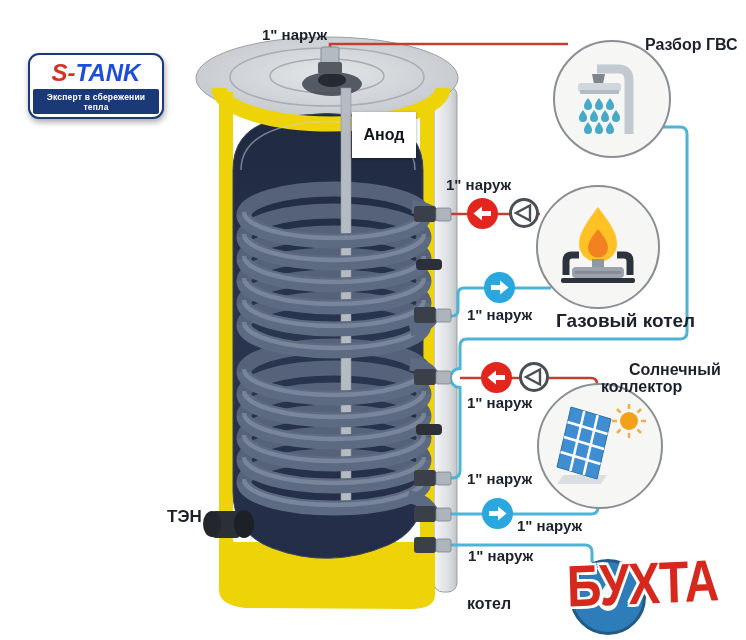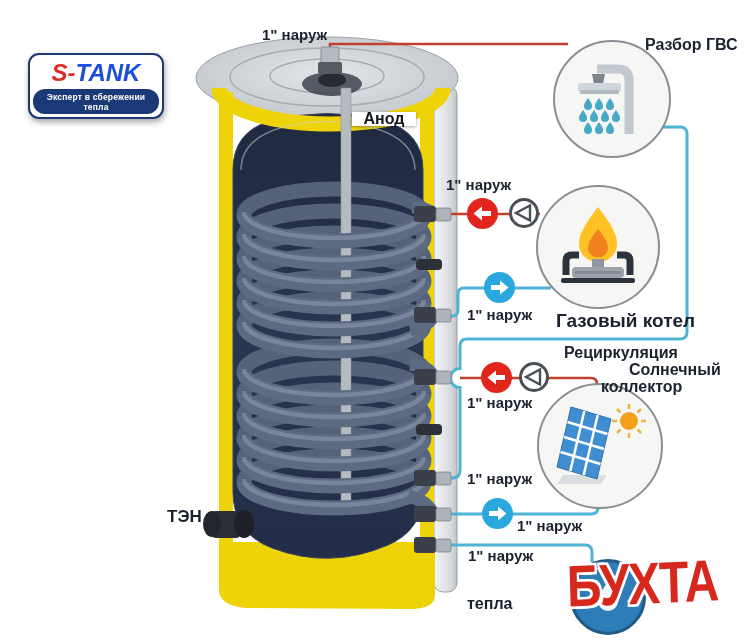--- a/index.html
+++ b/index.html
@@ -13,21 +13,21 @@
         display:flex;align-items:center;justify-content:center;}
   .arrowcirc{position:absolute;width:31px;height:31px;border-radius:50%;display:flex;align-items:center;justify-content:center;}
   .anodebox{position:absolute;background:#fff;box-shadow:0 1px 3px rgba(0,0,0,.35);
             display:flex;align-items:center;justify-content:center;font-weight:700;font-size:16px;color:#10151c;}
   .logo{position:absolute;left:28px;top:53px;width:132px;background:#fff;border:2px solid #1c3977;border-radius:11px;
         box-shadow:1px 3px 6px rgba(0,0,0,.35);overflow:hidden;}
   .logo .brand{display:flex;align-items:center;justify-content:center;padding:4px 2px 2px 2px;
         font-style:italic;font-weight:800;font-size:24px;letter-spacing:0px;}
   .logo .brand .red{color:#d93025;}
   .logo .brand .navy{color:#1d4ed8;}
-  .logo .band{margin:0 3px 3px 3px;background:#1c3977;color:#fff;border-radius:12px;
+  .logo .band{margin:0 3px 3px 3px;background:#1c3977;color:#fff;border-radius:2px;
         font-size:8.5px;font-weight:700;text-align:center;padding:3px 0 2px 0;letter-spacing:.2px;}
   .watermark{position:absolute;left:567px;top:556px;font-weight:800;font-size:48px;color:#d7281d;
         letter-spacing:-1px;white-space:nowrap;transform:scaleY(1.22) rotate(-2deg);transform-origin:center;
         text-shadow:-2px -2px 0 #fff,2px -2px 0 #fff,-2px 2px 0 #fff,2px 2px 0 #fff,0 -2px 0 #fff,0 2px 0 #fff,-2px 0 0 #fff,2px 0 0 #fff;}
 </style>
 </head>
 <body>
 
 <div class="stage">
 
@@ -275,35 +275,34 @@
         <path d="M 24 13 H 15 V 8.5 L 6.5 15.5 L 15 22.5 V 18 H 24 Z" fill="#fff"></path>
       </svg>
   </div>
   <div class="arrowcirc" style="left:482px;top:498px;background:#29a7de;">
     <svg width="31" height="31" viewBox="0 0 31 31">
         <path d="M 7 13 H 16 V 8.5 L 24.5 15.5 L 16 22.5 V 18 H 7 Z" fill="#fff"></path>
       </svg>
   </div>
 
   <div class="lbl" style="left:262px;top:27px;">1" наруж</div>
-  <div class="anodebox" style="left:352px;top:112px;width:64px;height:14px;">
+  <div class="anodebox" style="left:352px;top:112px;width:64px;height:46px;">
     <span>Анод</span>
   </div>
   <div class="lbl" style="left:645px;top:36px;font-size:16px;text-align:right;">Разбор ГВС</div>
   <div class="lbl" style="left:446px;top:177px;">1" наруж</div>
   <div class="lbl" style="left:556px;top:311px;font-size:19px;text-align:right;">Газовый котел</div>
   <div class="lbl" style="left:467px;top:307px;">1" наруж</div>
-  <div class="lbl" style="left:564px;top:344px;font-size:16px;">Рециркуляция</div>
   <div class="lbl" style="left:629px;top:361px;font-size:16px;">Солнечный</div>
   <div class="lbl" style="left:601px;top:378px;font-size:16px;">коллектор</div>
   <div class="lbl" style="left:467px;top:395px;">1" наруж</div>
   <div class="lbl" style="left:467px;top:471px;">1" наруж</div>
   <div class="lbl" style="left:517px;top:518px;">1" наруж</div>
   <div class="lbl" style="left:468px;top:548px;">1" наруж</div>
-  <div class="lbl" style="left:467px;top:595px;font-size:16px;">тепла</div>
+  <div class="lbl" style="left:467px;top:595px;font-size:16px;">котел</div>
   <div class="lbl" style="left:167px;top:508px;font-size:17px;">ТЭН</div>
 
   <div class="logo">
     <div class="brand">
       <span class="red">S-</span>
         <span class="navy">TANK</span>
     </div>
     <div class="band">Эксперт в сбережении тепла</div>
   </div>
 

